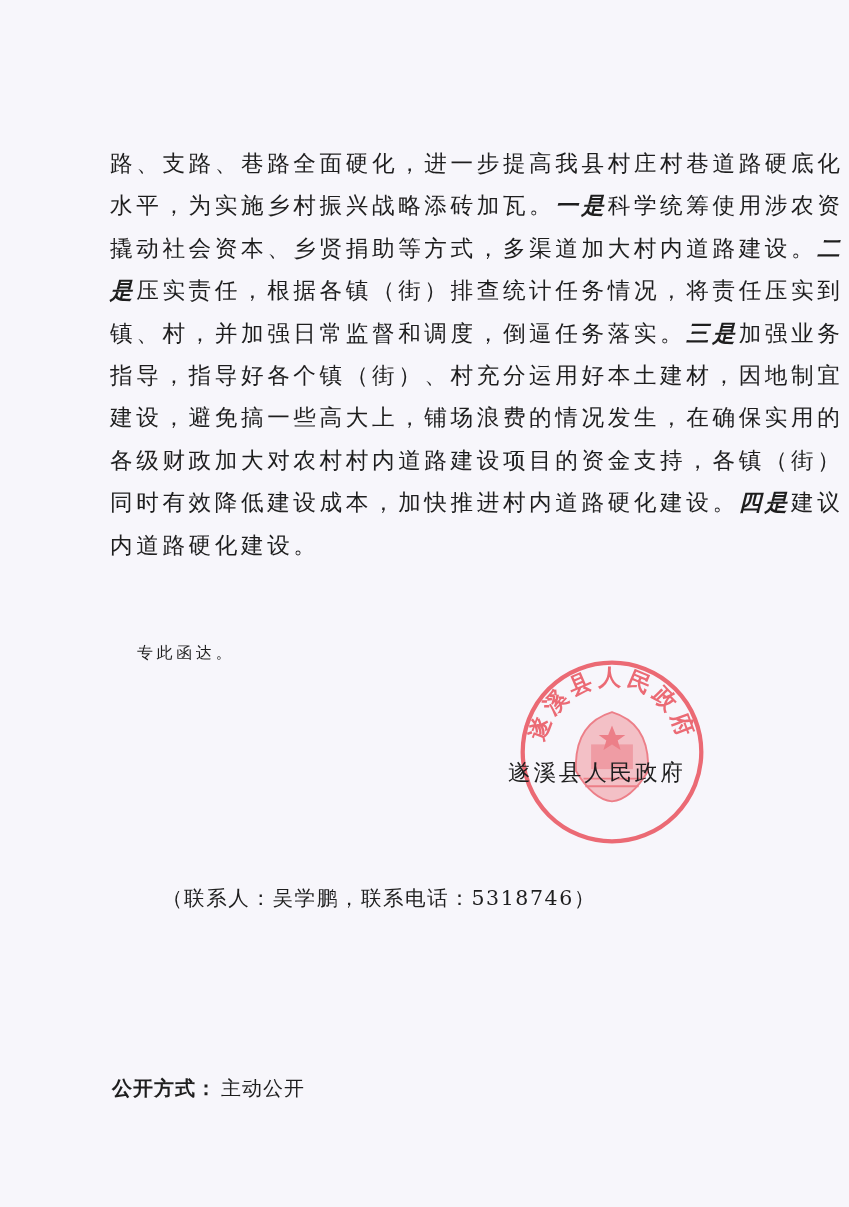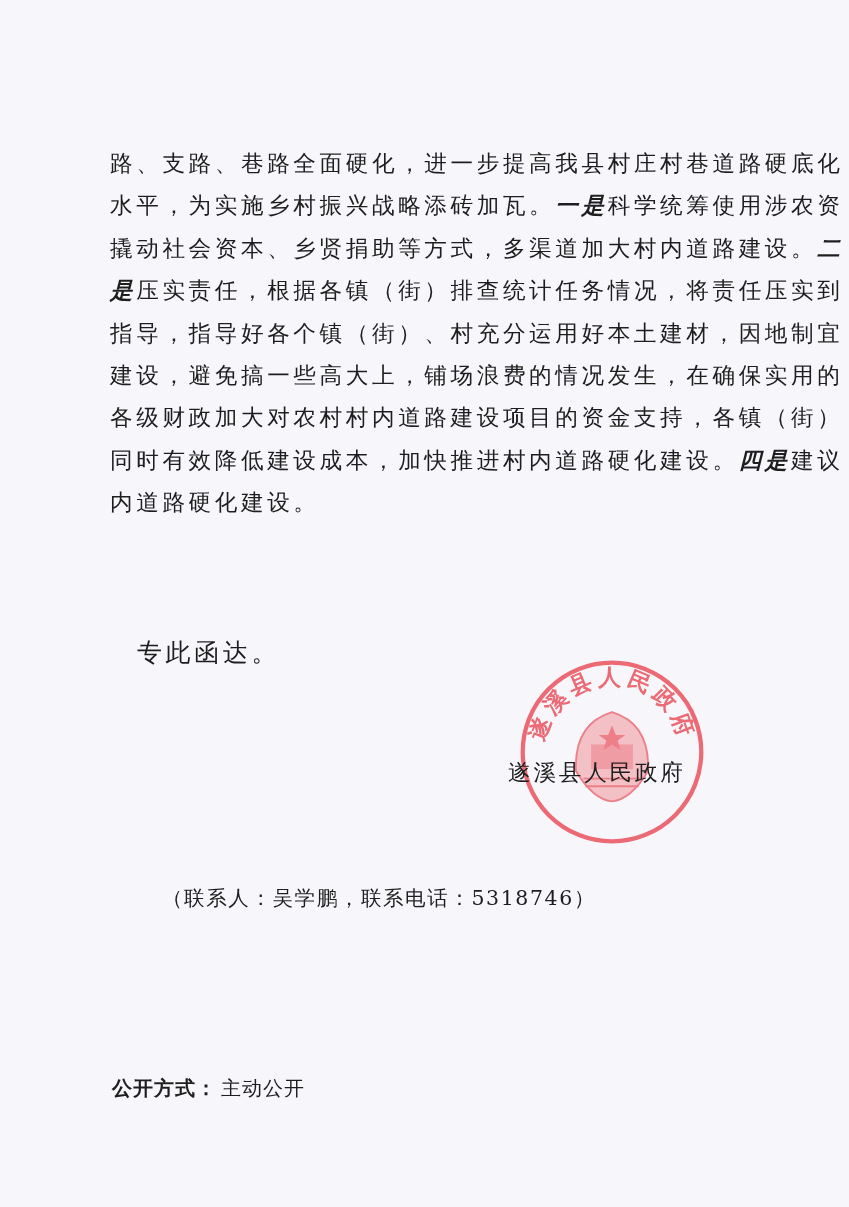--- a/index.html
+++ b/index.html
@@ -43,21 +43,21 @@
     }
     .bold {
       font-family: "DejaVu Sans", "Liberation Sans", sans-serif;
       font-weight: bold;
       font-style: italic;
     }
     .closing {
       position: absolute;
       left: 137px;
       top: 632px;
-      font-size: 25px;
+      font-size: 16px;
       letter-spacing: 3.6px;
       line-height: 42px;
     }
     .stamp {
       position: absolute;
       left: 517px;
       top: 657px;
       width: 190px;
       height: 190px;
       opacity: 0.78;
@@ -109,20 +109,21 @@
 </head>
 <body>
 
 <div class="page">
 
   <div class="body-text">
     <span class="line"><span>路、支路、巷路全面硬化，进一步提高我县村庄村巷道路硬底化</span></span>
     <span class="line"><span>水平，为实施乡村振兴战略添砖加瓦。</span><span class="bold">一是</span><span>科学统筹使用涉农资</span></span>
     <span class="line"><span>撬动社会资本、乡贤捐助等方式，多渠道加大村内道路建设。</span><span class="bold">二</span></span>
     <span class="line"><span class="bold">是</span><span>压实责任，根据各镇（街）排查统计任务情况，将责任压实到</span></span>
+    <span class="line"><span>镇、村，并加强日常监督和调度，倒逼任务落实。</span><span class="bold">三是</span><span>加强业务</span></span>
     <span class="line"><span>指导，指导好各个镇（街）、村充分运用好本土建材，因地制宜</span></span>
     <span class="line"><span>建设，避免搞一些高大上，铺场浪费的情况发生，在确保实用的</span></span>
     <span class="line"><span>各级财政加大对农村村内道路建设项目的资金支持，各镇（街）</span></span>
     <span class="line"><span>同时有效降低建设成本，加快推进村内道路硬化建设。</span><span class="bold">四是</span><span>建议</span></span>
     <span class="line last"><span>内道路硬化建设。</span></span>
   </div>
 
   <div class="closing">专此函达。</div>
 
   <svg class="stamp" viewBox="0 0 200 200" xmlns="http://www.w3.org/2000/svg">

